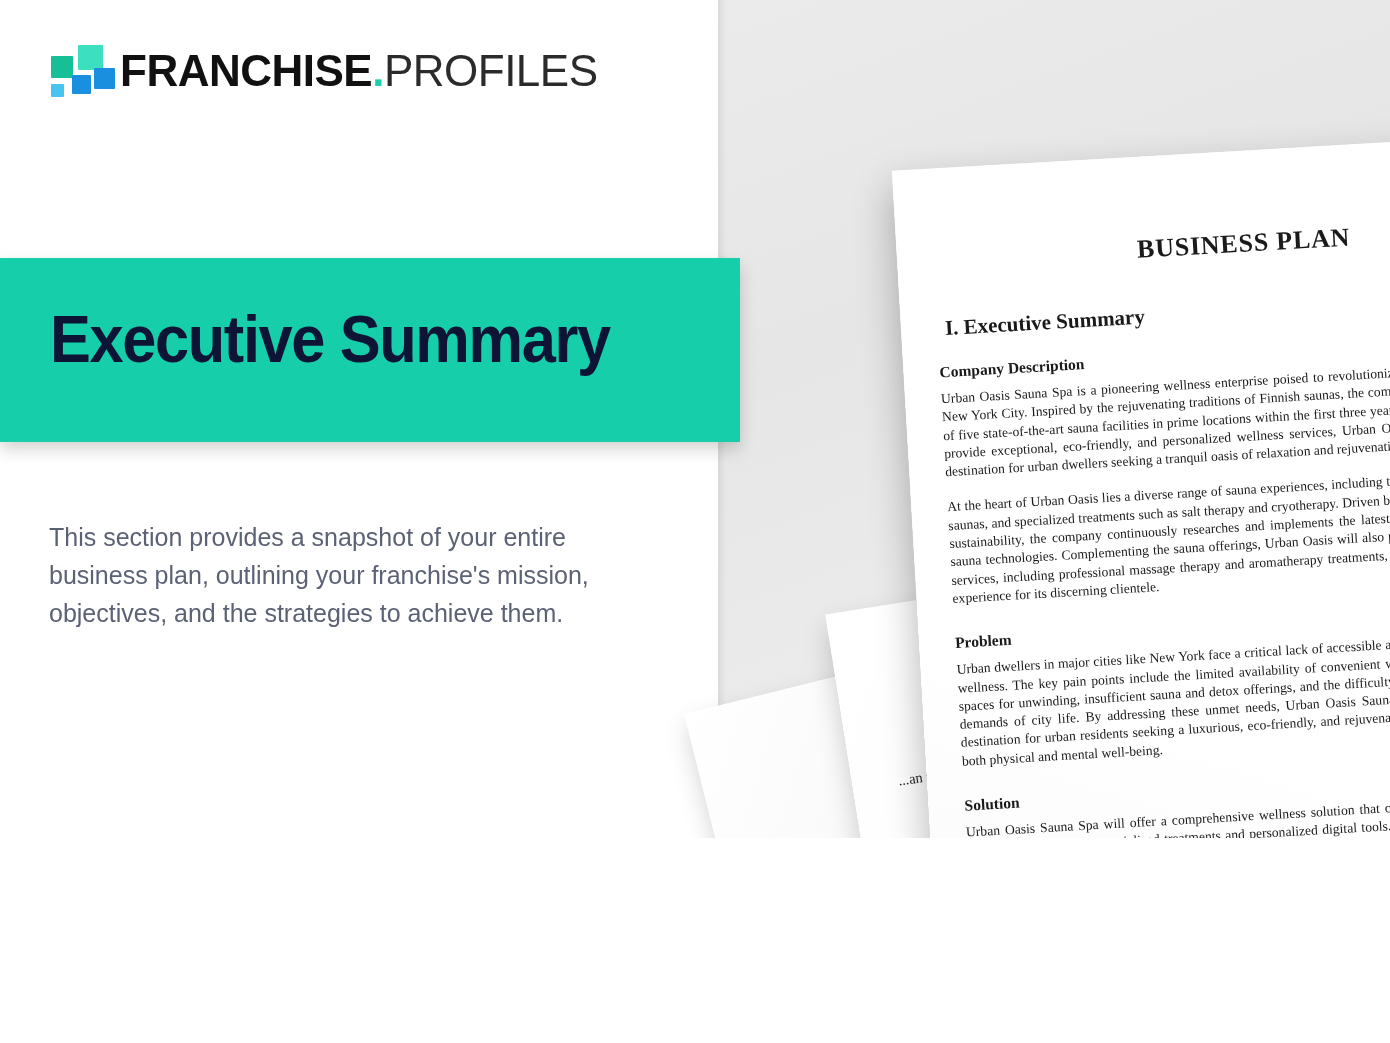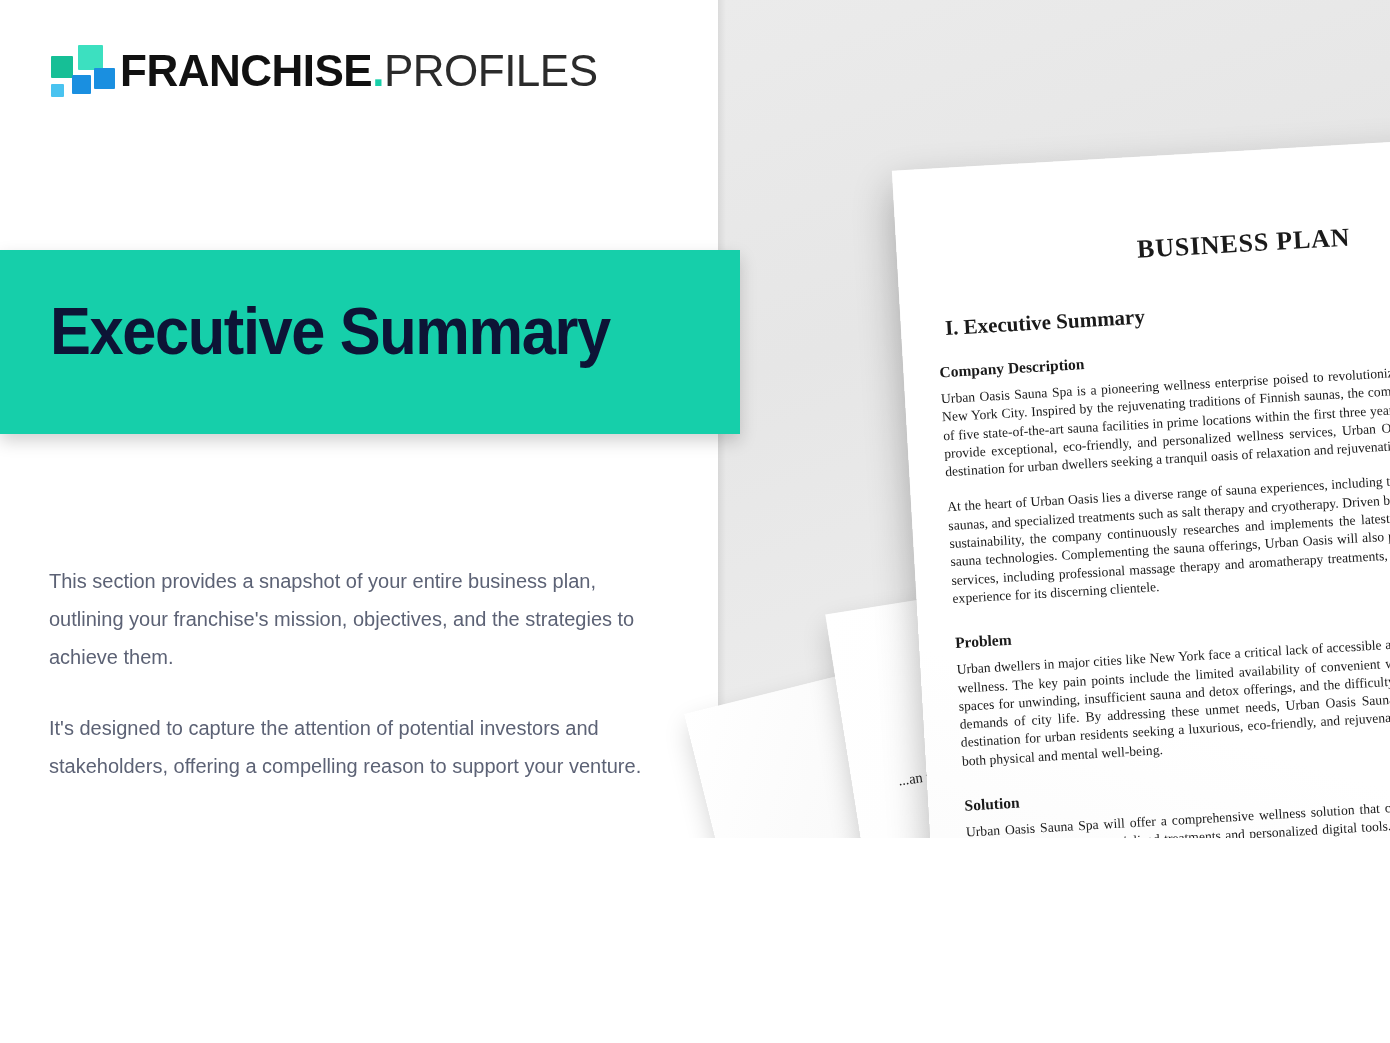--- a/index.html
+++ b/index.html
@@ -34,35 +34,35 @@
   .sq5{ left:5px;  top:42px; width:13px; height:13px; background:#49c3f0; }
 
   .logo-type{ margin-left:16px; font-size:44px; letter-spacing:-.5px; line-height:1;
               white-space:nowrap; color:#111111; }
   .logo-type .b{ font-weight:bold; }
   .logo-type .dot{ font-weight:bold; color:#17cfa9; }
   .logo-type .l{ font-weight:300; color:#2b2b2b; }
 
   
   .band{
-    position:absolute; left:0; top:250px; width:740px; height:184px;
+    position:absolute; left:0; top:258px; width:740px; height:184px;
     background:#16cfaa;
     box-shadow:0 7px 16px rgba(0,0,0,.18);
   }
   .band-title{
     position:absolute; left:50px; top:48px;
     font-size:66px; font-weight:bold; letter-spacing:-1.5px;
     color:#0d1436; line-height:1; white-space:nowrap;
     transform:scaleX(.93); transform-origin:left center;
   }
 
   
   .copy{
     position:absolute; left:49px; top:518px; width:600px;
-    color:#5c6275; font-size:20px; line-height:38px; font-weight:400;margin-top:44px;
+    color:#5c6275; font-size:25px; line-height:38px; font-weight:400;
   }
   .copy p{ margin-bottom:33px; }
   .copy p:last-child{ margin-bottom:0; }
 
   
   .docs{ position:absolute; left:718px; top:0; width:672px; height:1043px; }
 
   .page{
     position:absolute; background:#ffffff;
     box-shadow:0 16px 34px rgba(0,0,0,.26);
@@ -135,21 +135,20 @@
     </span>
     <span class="logo-type"><span class="b">FRANCHISE</span><span class="dot">.</span><span class="l">PROFILES</span></span>
   </div>
 
   <div class="band">
     <div class="band-title">Executive Summary</div>
   </div>
 
   <div class="copy">
     <p>This section provides a snapshot of your entire business plan, outlining your franchise's mission, objectives, and the strategies to achieve them.</p>
-    <p>It's designed to capture the attention of potential investors and stakeholders, offering a compelling reason to support your venture.</p>
   </div>
 
   <div class="docs">
 
     <div class="page page-back2"></div>
 
     <div class="page page-back1">
       <div class="back1-text">...an wellness ...ed by ... as ...mands of city life.</div>
     </div>
 

